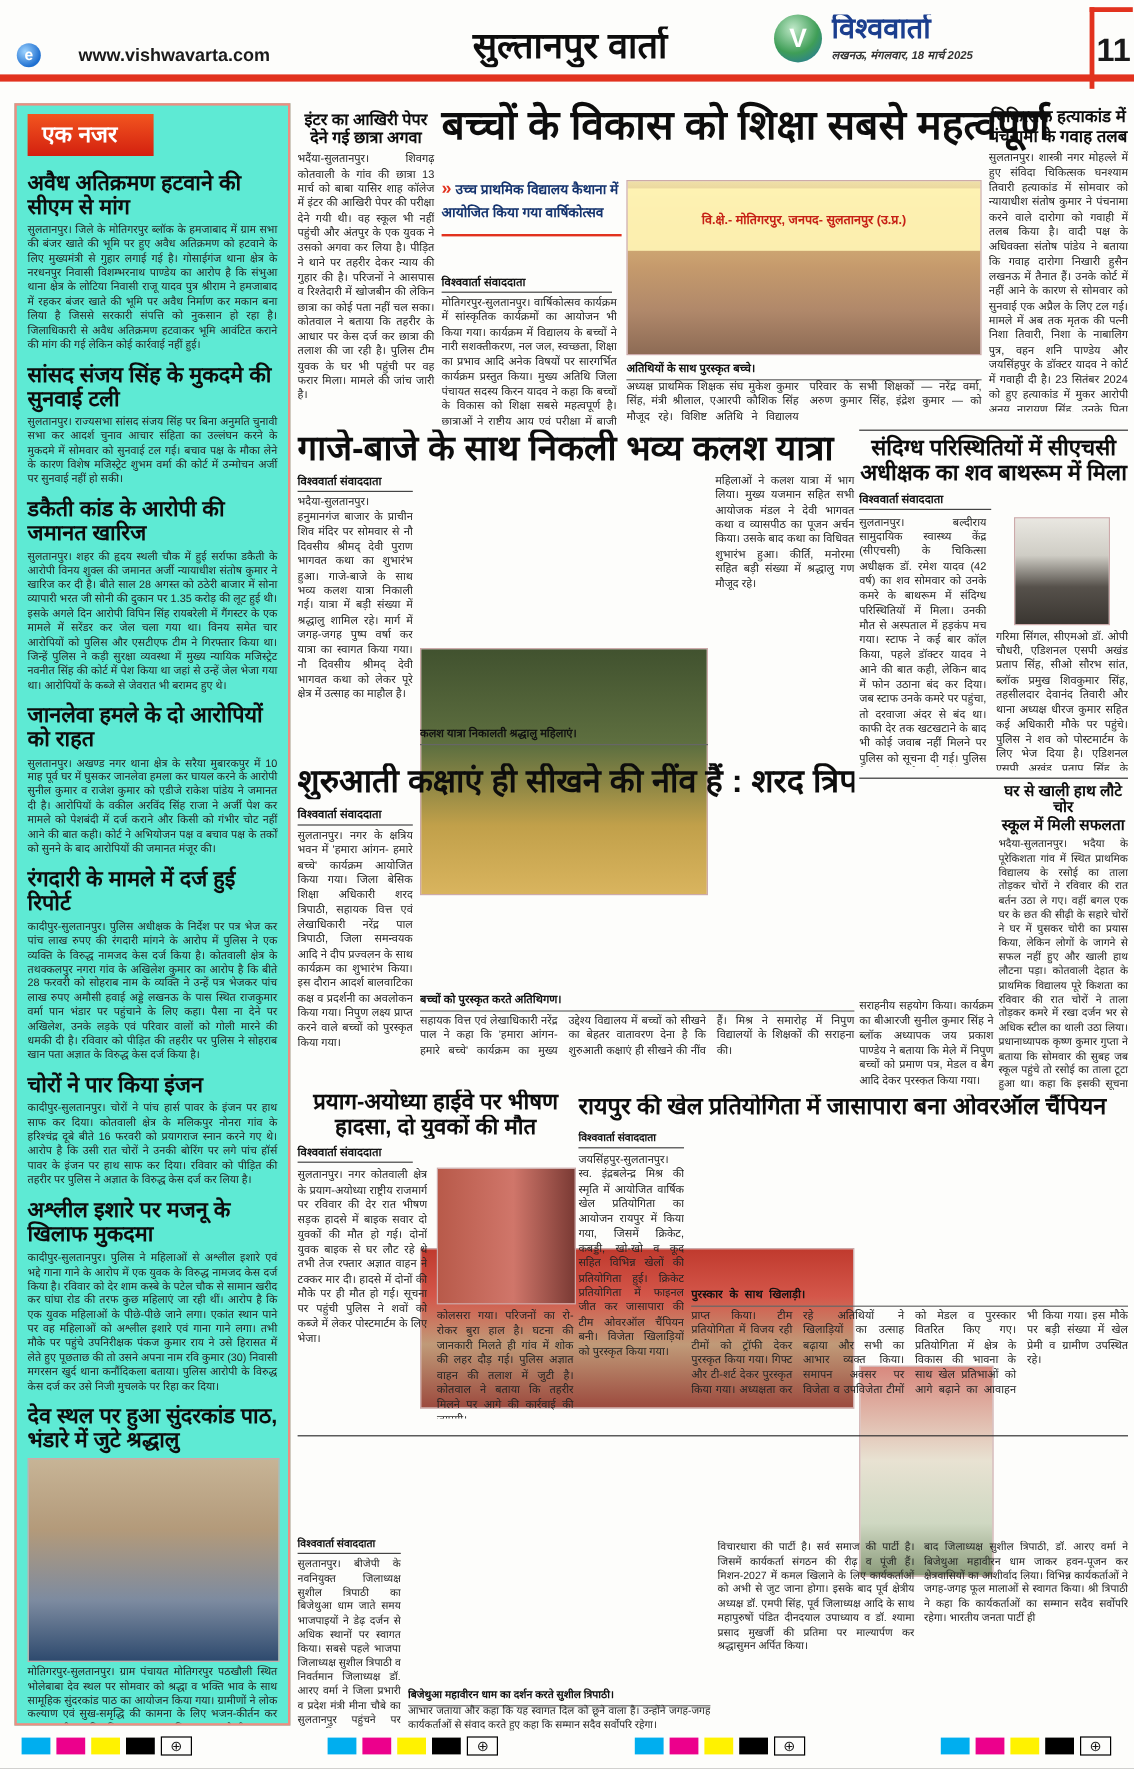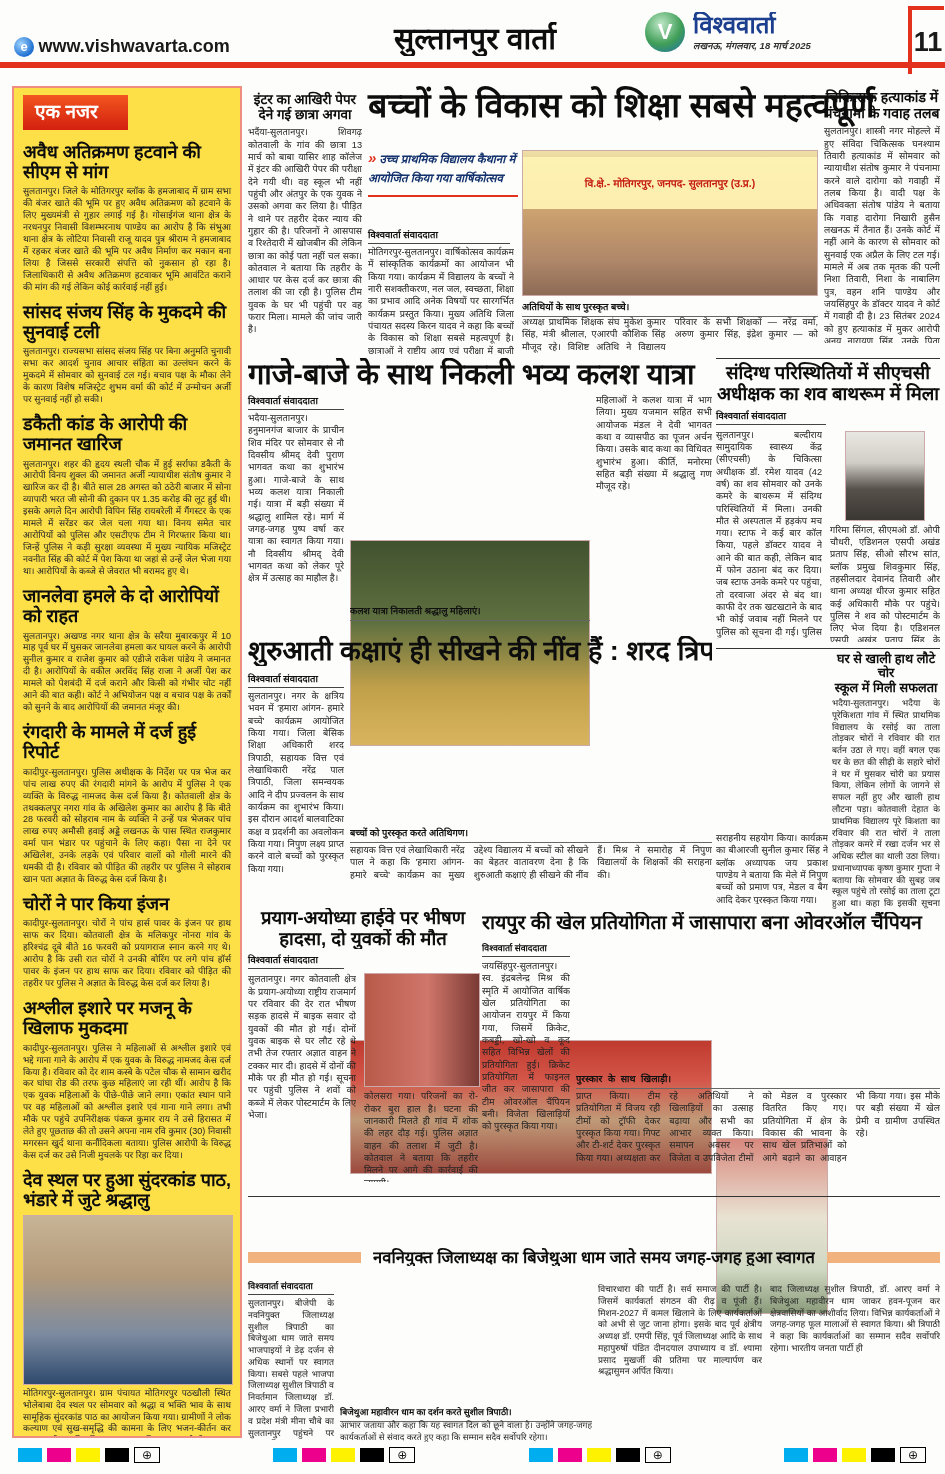--- a/index.html
+++ b/index.html
@@ -21,60 +21,60 @@
             background:radial-gradient(circle at 35% 35%,#9fd4ff,#1e6fd0 70%);color:#fff;
             font-weight:bold;text-align:center;line-height:20px;font-size:13px;vertical-align:middle;}
   #brand-logo{width:40px;height:40px;border-radius:50%;
               background:radial-gradient(circle at 40% 30%,#bfe8c8,#3f9e57 55%,#1f6fae 100%);
               color:#fff;font-weight:bold;font-size:22px;text-align:center;line-height:40px;}
   #page-no-box{left:908px;top:6px;width:36px;height:68px;border-left:4px solid #e2321e;
                border-top:4px solid #e2321e;display:flex;align-items:center;justify-content:center;
                font-size:27px;font-weight:bold;}
   
   #left-col{left:12px;top:86px;width:230px;height:1352px;border:2px solid #ef8d80;
-            background:#fde047;padding:4px 9px;overflow:hidden;}
+            background:#5eead4;padding:4px 9px;overflow:hidden;}
   #eknajar{display:inline-block;background:linear-gradient(180deg,#f2551f,#d3200f);color:#fff;
            font-weight:bold;font-size:19px;padding:3px 30px 6px 12px;margin:3px 0 4px;}
   .ln-h{font-size:18px;font-weight:bold;line-height:1.12;margin:8px 0 4px;color:#0d0d0d;}
   .ln-b{font-size:9px;line-height:1.33;text-align:justify;margin:0;color:#242424;}
   
   #ph-sundar{background:linear-gradient(180deg,#c7b496 0%,#b39a7a 35%,#7d8ba0 70%,#2e4a6e 100%);}
   #ph-lead{background:linear-gradient(180deg,#efe0a8 0%,#dcb97c 20%,#c59a6c 50%,#b0886a 75%,#8d6b55 100%);}
   #ph-kalash{background:linear-gradient(180deg,#41522f 0%,#5f7040 40%,#c1a04a 72%,#d9b45e 100%);}
   #ph-chc{background:linear-gradient(180deg,#e9e7e1 0%,#cfcdc5 35%,#56514b 65%,#3a3631 100%);}
   #ph-sharad{background:linear-gradient(180deg,#c03a2e 0%,#d4574a 30%,#c09a78 60%,#9c4a3e 100%);}
   #ph-sharad2{background:linear-gradient(180deg,#d8897e 0%,#e8e2d2 45%,#cfd8c2 75%,#8a9a7a 100%);}
   #ph-highway{background:linear-gradient(90deg,#b85a4a 0%,#d0766a 55%,#7a3a34 100%);}
   #lead-banner{position:absolute;left:0;top:6px;width:100%;background:rgba(255,244,180,.92);
                color:#c62015;font-weight:bold;font-size:10.5px;text-align:center;padding:19px 0;}
   
   .lead-sub{font-size:11.5px;font-weight:bold;color:#14336e;line-height:1.35;}
   .lead-sub .arrow{color:#e2321e;font-size:15px;font-weight:bold;}
-  .red-underline{border-bottom:2px solid #e2321e;font-style:italic;}
+  .red-underline{border-bottom:2px solid #e2321e;}
   
   .orange-bar{height:11px;background:#f2b27d;flex:1;}
   
   #marks{left:18px;top:1447px;width:908px;display:flex;justify-content:space-between;}
   .mark-group{display:flex;gap:5px;align-items:center;}
   .sq{width:24px;height:14px;display:inline-block;}
   .sq-c{background:#00aeef;} .sq-m{background:#ec008c;} .sq-y{background:#fff200;} .sq-k{background:#000;}
   .reg{width:24px;height:14px;border:1.5px solid #000;display:flex;align-items:center;
        justify-content:center;font-size:12px;line-height:1;}
   .cols2{column-count:2;column-gap:9px;}
   .cols3{column-count:3;column-gap:9px;}
   .cols4{column-count:4;column-gap:9px;}
 </style>
 </head>
 <body>
 
 <div id="page">
 
   <div class="abs" style="left:14px;top:36px;">
     <span id="web-icon">e</span>
-    <span style="font-weight:bold;font-size:18px;vertical-align:middle;">www.vishwavarta.com</span>
+    <span style="font-weight:bold;font-size:15px;vertical-align:middle;margin-left:27px;">www.vishwavarta.com</span>
   </div>
   <div class="abs hl nowrap" style="left:330px;top:22px;width:290px;font-size:30px;text-align:center;">सुल्तानपुर वार्ता</div>
   <div class="abs" style="left:645px;top:12px;display:flex;gap:8px;align-items:center;">
     <div id="brand-logo">V</div>
     <div>
       <div class="hl nowrap" style="font-size:24px;color:#1b3e8e;">विश्ववार्ता</div>
       <div class="nowrap" style="font-size:9.5px;font-weight:bold;color:#333;font-style:italic;">लखनऊ,   मंगलवार, 18 मार्च 2025</div>
     </div>
   </div>
   <div class="abs" id="page-no-box">
@@ -196,25 +196,20 @@
   </div>
 
   <div class="abs hl nowrap" style="left:482px;top:912px;width:458px;font-size:19.5px;">रायपुर की खेल प्रतियोगिता में जासापारा बना ओवरऑल चैंपियन</div>
   <div class="abs byline" style="left:482px;top:942px;width:88px;font-size:8.8px;">विश्ववार्ता संवाददाता</div>
   <div class="abs body-txt" style="left:482px;top:960px;width:88px;height:232px;">जयसिंहपुर-सुलतानपुर। स्व. इंद्रबलेन्द्र मिश्र की स्मृति में आयोजित वार्षिक खेल प्रतियोगिता का आयोजन रायपुर में किया गया, जिसमें क्रिकेट, कबड्डी, खो-खो व कूद सहित विभिन्न खेलों की प्रतियोगिता हुई। क्रिकेट प्रतियोगिता में फाइनल जीत कर जासापारा की टीम ओवरऑल चैंपियन बनी। विजेता खिलाड़ियों को पुरस्कृत किया गया।</div>
 
   <div class="abs caption" style="left:576px;top:1070px;width:364px;font-family:Liberation Mono, monospace;">पुरस्कार के साथ खिलाड़ी।</div>
   <div class="abs body-txt cols4" style="left:576px;top:1090px;width:364px;height:102px;">प्राप्त किया। टीम प्रतियोगिता में विजय रही टीमों को ट्रॉफी देकर पुरस्कृत किया गया। गिफ्ट और टी-शर्ट देकर पुरस्कृत किया गया। अध्यक्षता कर रहे अतिथियों ने खिलाड़ियों का उत्साह बढ़ाया और सभी का आभार व्यक्त किया। समापन अवसर पर विजेता व उपविजेता टीमों को मेडल व पुरस्कार वितरित किए गए। प्रतियोगिता में क्षेत्र के विकास की भावना के साथ खेल प्रतिभाओं को आगे बढ़ाने का आवाहन भी किया गया। इस मौके पर बड़ी संख्या में खेल प्रेमी व ग्रामीण उपस्थित रहे।</div>
 
   <div class="abs divider" style="left:248px;top:1196px;width:692px;"></div>
-  <div class="abs" style="left:248px;top:1248px;width:692px;display:flex;align-items:center;gap:12px;">
-    <div class="orange-bar"></div>
-    <div class="hl nowrap" style="font-size:16.5px;">नवनियुक्त जिलाध्यक्ष का बिजेथुआ धाम जाते समय जगह-जगह हुआ स्वागत</div>
-    <div class="orange-bar"></div>
-  </div>
   <div class="abs byline" style="left:248px;top:1280px;width:86px;font-size:8.8px;">विश्ववार्ता संवाददाता</div>
   <div class="abs body-txt" style="left:248px;top:1298px;width:86px;height:142px;font-size:8.8px;">सुलतानपुर। बीजेपी के नवनियुक्त जिलाध्यक्ष सुशील त्रिपाठी का बिजेथुआ धाम जाते समय भाजपाइयों ने डेढ़ दर्जन से अधिक स्थानों पर स्वागत किया। सबसे पहले भाजपा जिलाध्यक्ष सुशील त्रिपाठी व निवर्तमान जिलाध्यक्ष डॉ. आरए वर्मा ने जिला प्रभारी व प्रदेश मंत्री मीना चौबे का सुलतानपुर पहुंचने पर स्वागत किया।</div>
 
   <div class="abs caption" style="left:340px;top:1404px;width:252px;font-size:8.8px;">बिजेथुआ महावीरन धाम का दर्शन करते सुशील त्रिपाठी।</div>
   <div class="abs body-txt" style="left:340px;top:1420px;width:252px;height:22px;font-size:8.6px;">आभार जताया और कहा कि यह स्वागत दिल को छूने वाला है। उन्होंने जगह-जगह कार्यकर्ताओं से संवाद करते हुए कहा कि सम्मान सदैव सर्वोपरि रहेगा।</div>
   <div class="abs body-txt" style="left:598px;top:1284px;width:164px;height:158px;font-size:8.8px;">विचारधारा की पार्टी है। सर्व समाज की पार्टी है। जिसमें कार्यकर्ता संगठन की रीढ़ व पूंजी हैं। मिशन-2027 में कमल खिलाने के लिए कार्यकर्ताओं को अभी से जुट जाना होगा। इसके बाद पूर्व क्षेत्रीय अध्यक्ष डॉ. एमपी सिंह, पूर्व जिलाध्यक्ष आदि के साथ महापुरुषों पंडित दीनदयाल उपाध्याय व डॉ. श्यामा प्रसाद मुखर्जी की प्रतिमा पर माल्यार्पण कर श्रद्धासुमन अर्पित किया।</div>
   <div class="abs body-txt" style="left:770px;top:1284px;width:170px;height:158px;font-size:8.8px;">बाद जिलाध्यक्ष सुशील त्रिपाठी, डॉ. आरए वर्मा ने बिजेथुआ महावीरन धाम जाकर हवन-पूजन कर क्षेत्रवासियों का आशीर्वाद लिया। विभिन्न कार्यकर्ताओं ने जगह-जगह फूल मालाओं से स्वागत किया। श्री त्रिपाठी ने कहा कि कार्यकर्ताओं का सम्मान सदैव सर्वोपरि रहेगा। भारतीय जनता पार्टी ही</div>
 
   <div class="abs" id="marks">
     <div class="mark-group">

